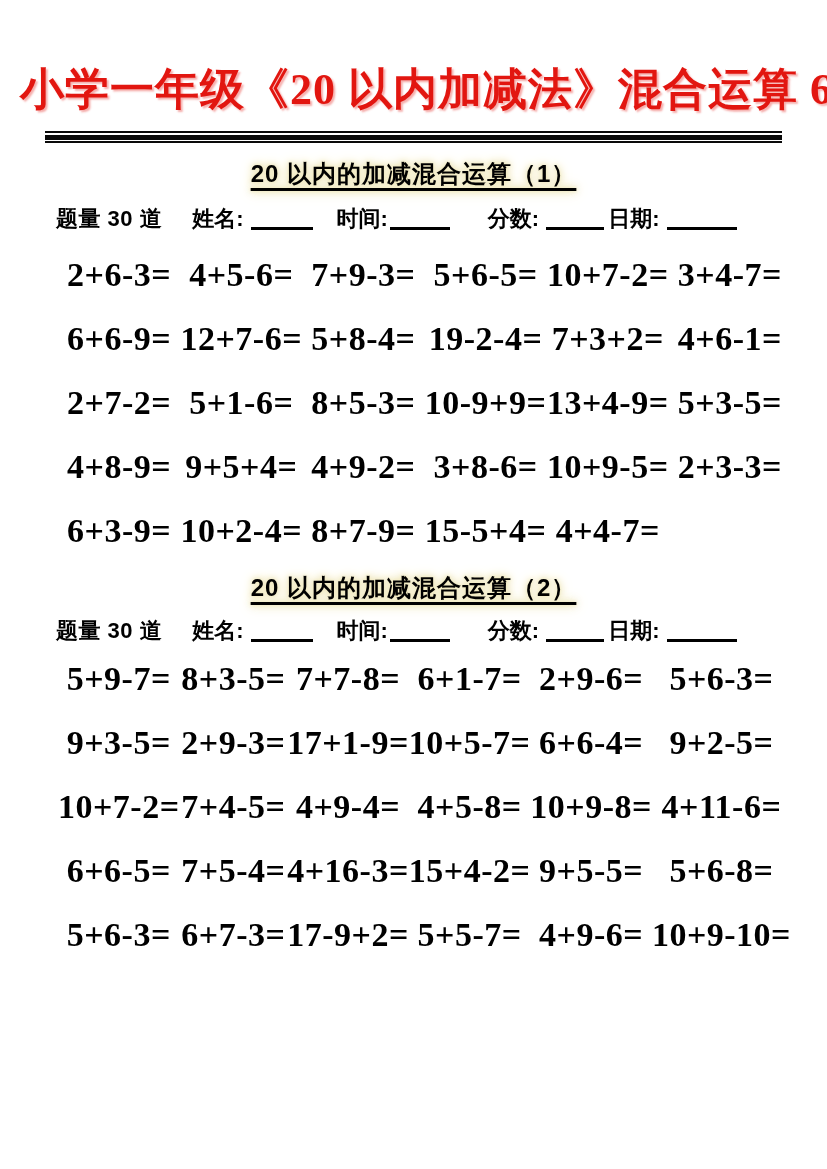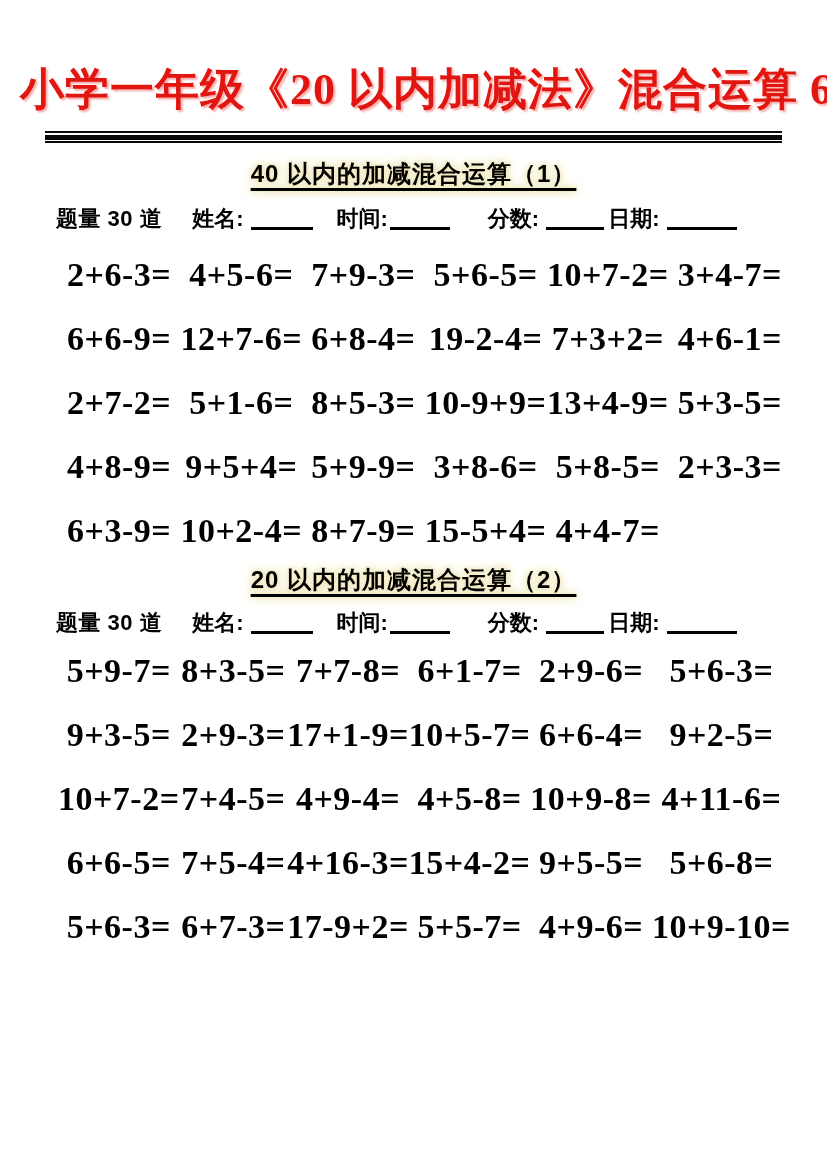--- a/index.html
+++ b/index.html
@@ -89,72 +89,72 @@
     align-items: center;
     justify-content: center;
     font-family: "Liberation Serif", serif;
     font-weight: bold;
     font-size: 34px;
     letter-spacing: 0.5px;
     white-space: nowrap;
   }
 
   
-  .section2 .sec-heading { margin-top: 0; }
+  .section2 .sec-heading { margin-top: 8px; }
   .section2 .info-row    { margin-top: 8px; }
   .section2 .grid        { margin-top: 2px; }
 </style>
 </head>
 <body>
 
 <div class="page">
   <h1 class="title">小学一年级《20 以内加减法》混合运算 600 题</h1>
   <div class="rule">
     <div class="l1"></div>
     <div class="l2"></div>
     <div class="l3"></div>
   </div>
   <div id="sections">
       <section class="section">
-        <div class="sec-heading"><span>40 以内的加减混合运算（1）</span></div>
+        <div class="sec-heading"><span>20 以内的加减混合运算（1）</span></div>
         <div class="info-row">
           <span class="l-qty">题量 30 道</span>
           <span class="l-name">姓名:</span>
           <span class="blank b-name"></span>
           <span class="l-time">时间:</span>
           <span class="blank b-time"></span>
           <span class="l-score">分数:</span>
           <span class="blank b-score"></span>
           <span class="l-date">日期:</span>
           <span class="blank b-date"></span>
         </div>
         <div class="grid">
           <div class="prob">2+6-3=</div>
           <div class="prob">4+5-6=</div>
           <div class="prob">7+9-3=</div>
           <div class="prob">5+6-5=</div>
           <div class="prob">10+7-2=</div>
           <div class="prob">3+4-7=</div>
           <div class="prob">6+6-9=</div>
           <div class="prob">12+7-6=</div>
-          <div class="prob">6+8-4=</div>
+          <div class="prob">5+8-4=</div>
           <div class="prob">19-2-4=</div>
           <div class="prob">7+3+2=</div>
           <div class="prob">4+6-1=</div>
           <div class="prob">2+7-2=</div>
           <div class="prob">5+1-6=</div>
           <div class="prob">8+5-3=</div>
           <div class="prob">10-9+9=</div>
           <div class="prob">13+4-9=</div>
           <div class="prob">5+3-5=</div>
           <div class="prob">4+8-9=</div>
           <div class="prob">9+5+4=</div>
-          <div class="prob">5+9-9=</div>
+          <div class="prob">4+9-2=</div>
           <div class="prob">3+8-6=</div>
-          <div class="prob">5+8-5=</div>
+          <div class="prob">10+9-5=</div>
           <div class="prob">2+3-3=</div>
           <div class="prob">6+3-9=</div>
           <div class="prob">10+2-4=</div>
           <div class="prob">8+7-9=</div>
           <div class="prob">15-5+4=</div>
           <div class="prob">4+4-7=</div>
         </div>
       </section>
       <section class="section section2">
         <div class="sec-heading"><span>20 以内的加减混合运算（2）</span></div>

